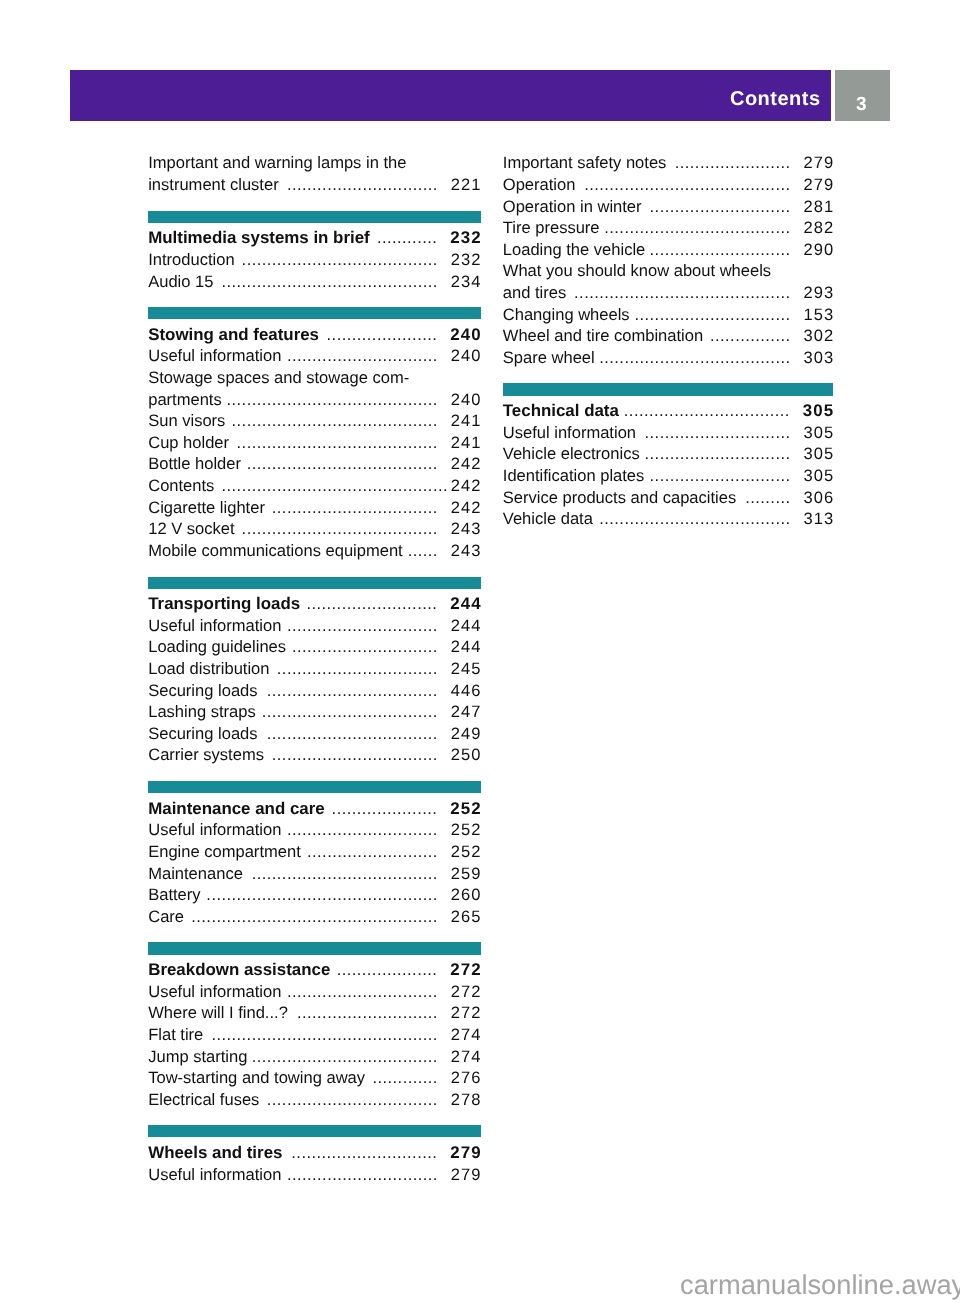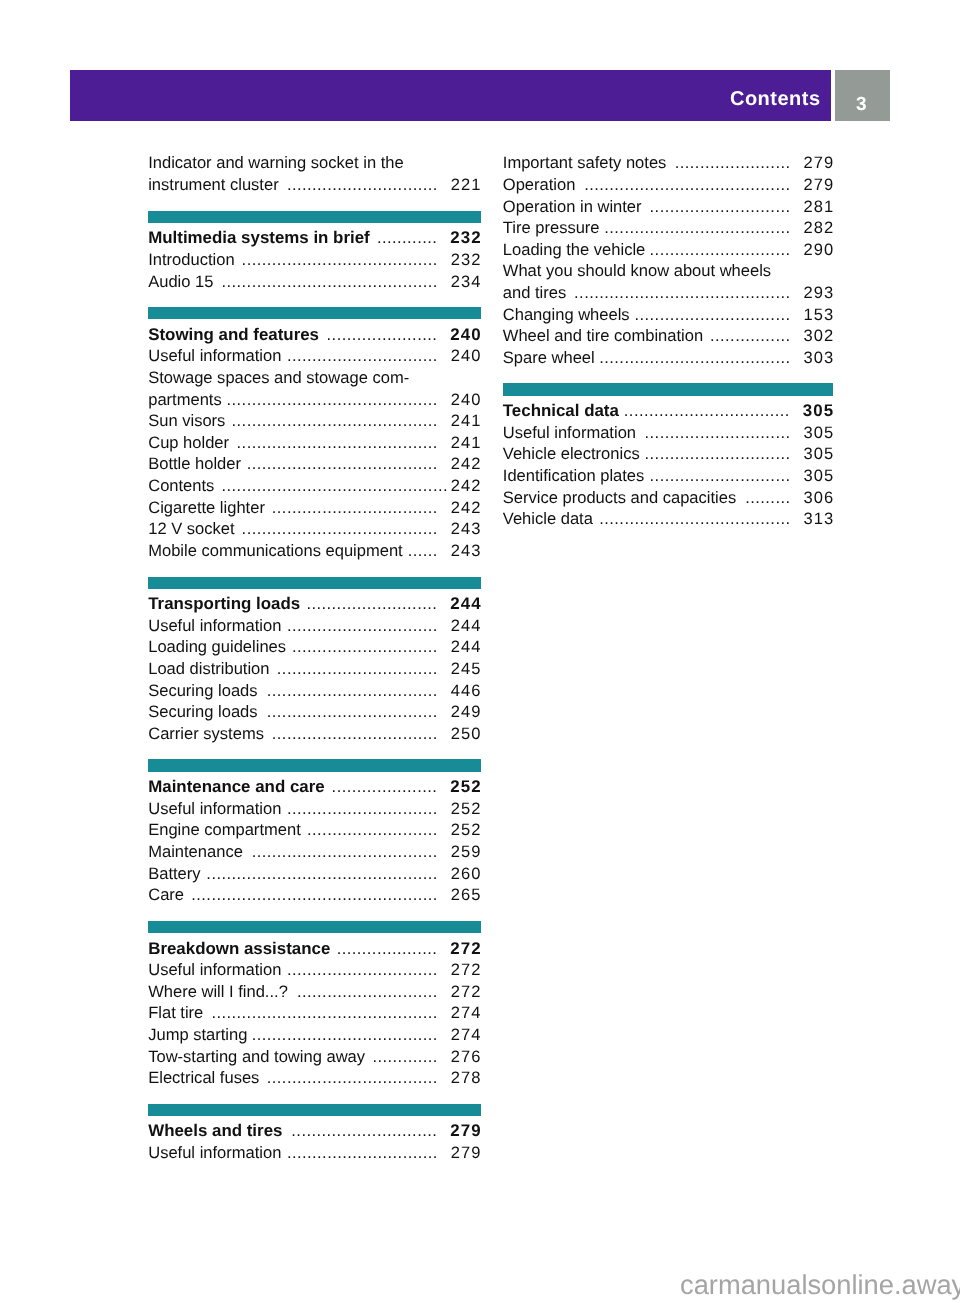--- a/index.html
+++ b/index.html
@@ -51,21 +51,21 @@
       <div class="hdr-title">Contents</div>
     </div>
     <div class="hdr-num">
       <span>3</span>
     </div>
   </div>
 
   <div class="col col-left" id="col-left">
       <div class="block">
         <div class="entry">
-          <div class="eline"><span class="lbl">Indicator and warning socket in the</span></div>
+          <div class="eline"><span class="lbl">Important and warning lamps in the</span></div>
           <div class="eline"><span class="lbl">instrument cluster</span><span class="dots" style="margin-left: 8.24219px;">..............................</span><span class="pg">221</span></div>
         </div>
       </div>
       <div class="rule"></div>
       <div class="block">
         <div class="entry bold">
           <div class="eline"><span class="lbl">Multimedia systems in brief</span><span class="dots" style="margin-left: 7.18125px;">............</span><span class="pg">232</span></div>
         </div>
         <div class="entry">
           <div class="eline"><span class="lbl">Introduction</span><span class="dots" style="margin-left: 7.02266px;">.......................................</span><span class="pg">232</span></div>
@@ -119,20 +119,23 @@
         <div class="entry">
           <div class="eline"><span class="lbl">Loading guidelines</span><span class="dots" style="margin-left: 5.85339px;">.............................</span><span class="pg">244</span></div>
         </div>
         <div class="entry">
           <div class="eline"><span class="lbl">Load distribution</span><span class="dots" style="margin-left: 7.31667px;">................................</span><span class="pg">245</span></div>
         </div>
         <div class="entry">
           <div class="eline"><span class="lbl">Securing loads</span><span class="dots" style="margin-left: 9.21927px;">..................................</span><span class="pg">446</span></div>
         </div>
         <div class="entry">
+          <div class="eline"><span class="lbl">Lashing straps</span><span class="dots" style="margin-left: 6.01432px;">...................................</span><span class="pg">247</span></div>
+        </div>
+        <div class="entry">
           <div class="eline"><span class="lbl">Securing loads</span><span class="dots" style="margin-left: 9.21927px;">..................................</span><span class="pg">249</span></div>
         </div>
         <div class="entry">
           <div class="eline"><span class="lbl">Carrier systems</span><span class="dots" style="margin-left: 7.87734px;">.................................</span><span class="pg">250</span></div>
         </div>
       </div>
       <div class="rule"></div>
       <div class="block">
         <div class="entry bold">
           <div class="eline"><span class="lbl">Maintenance and care</span><span class="dots" style="margin-left: 6.93047px;">.....................</span><span class="pg">252</span></div>

